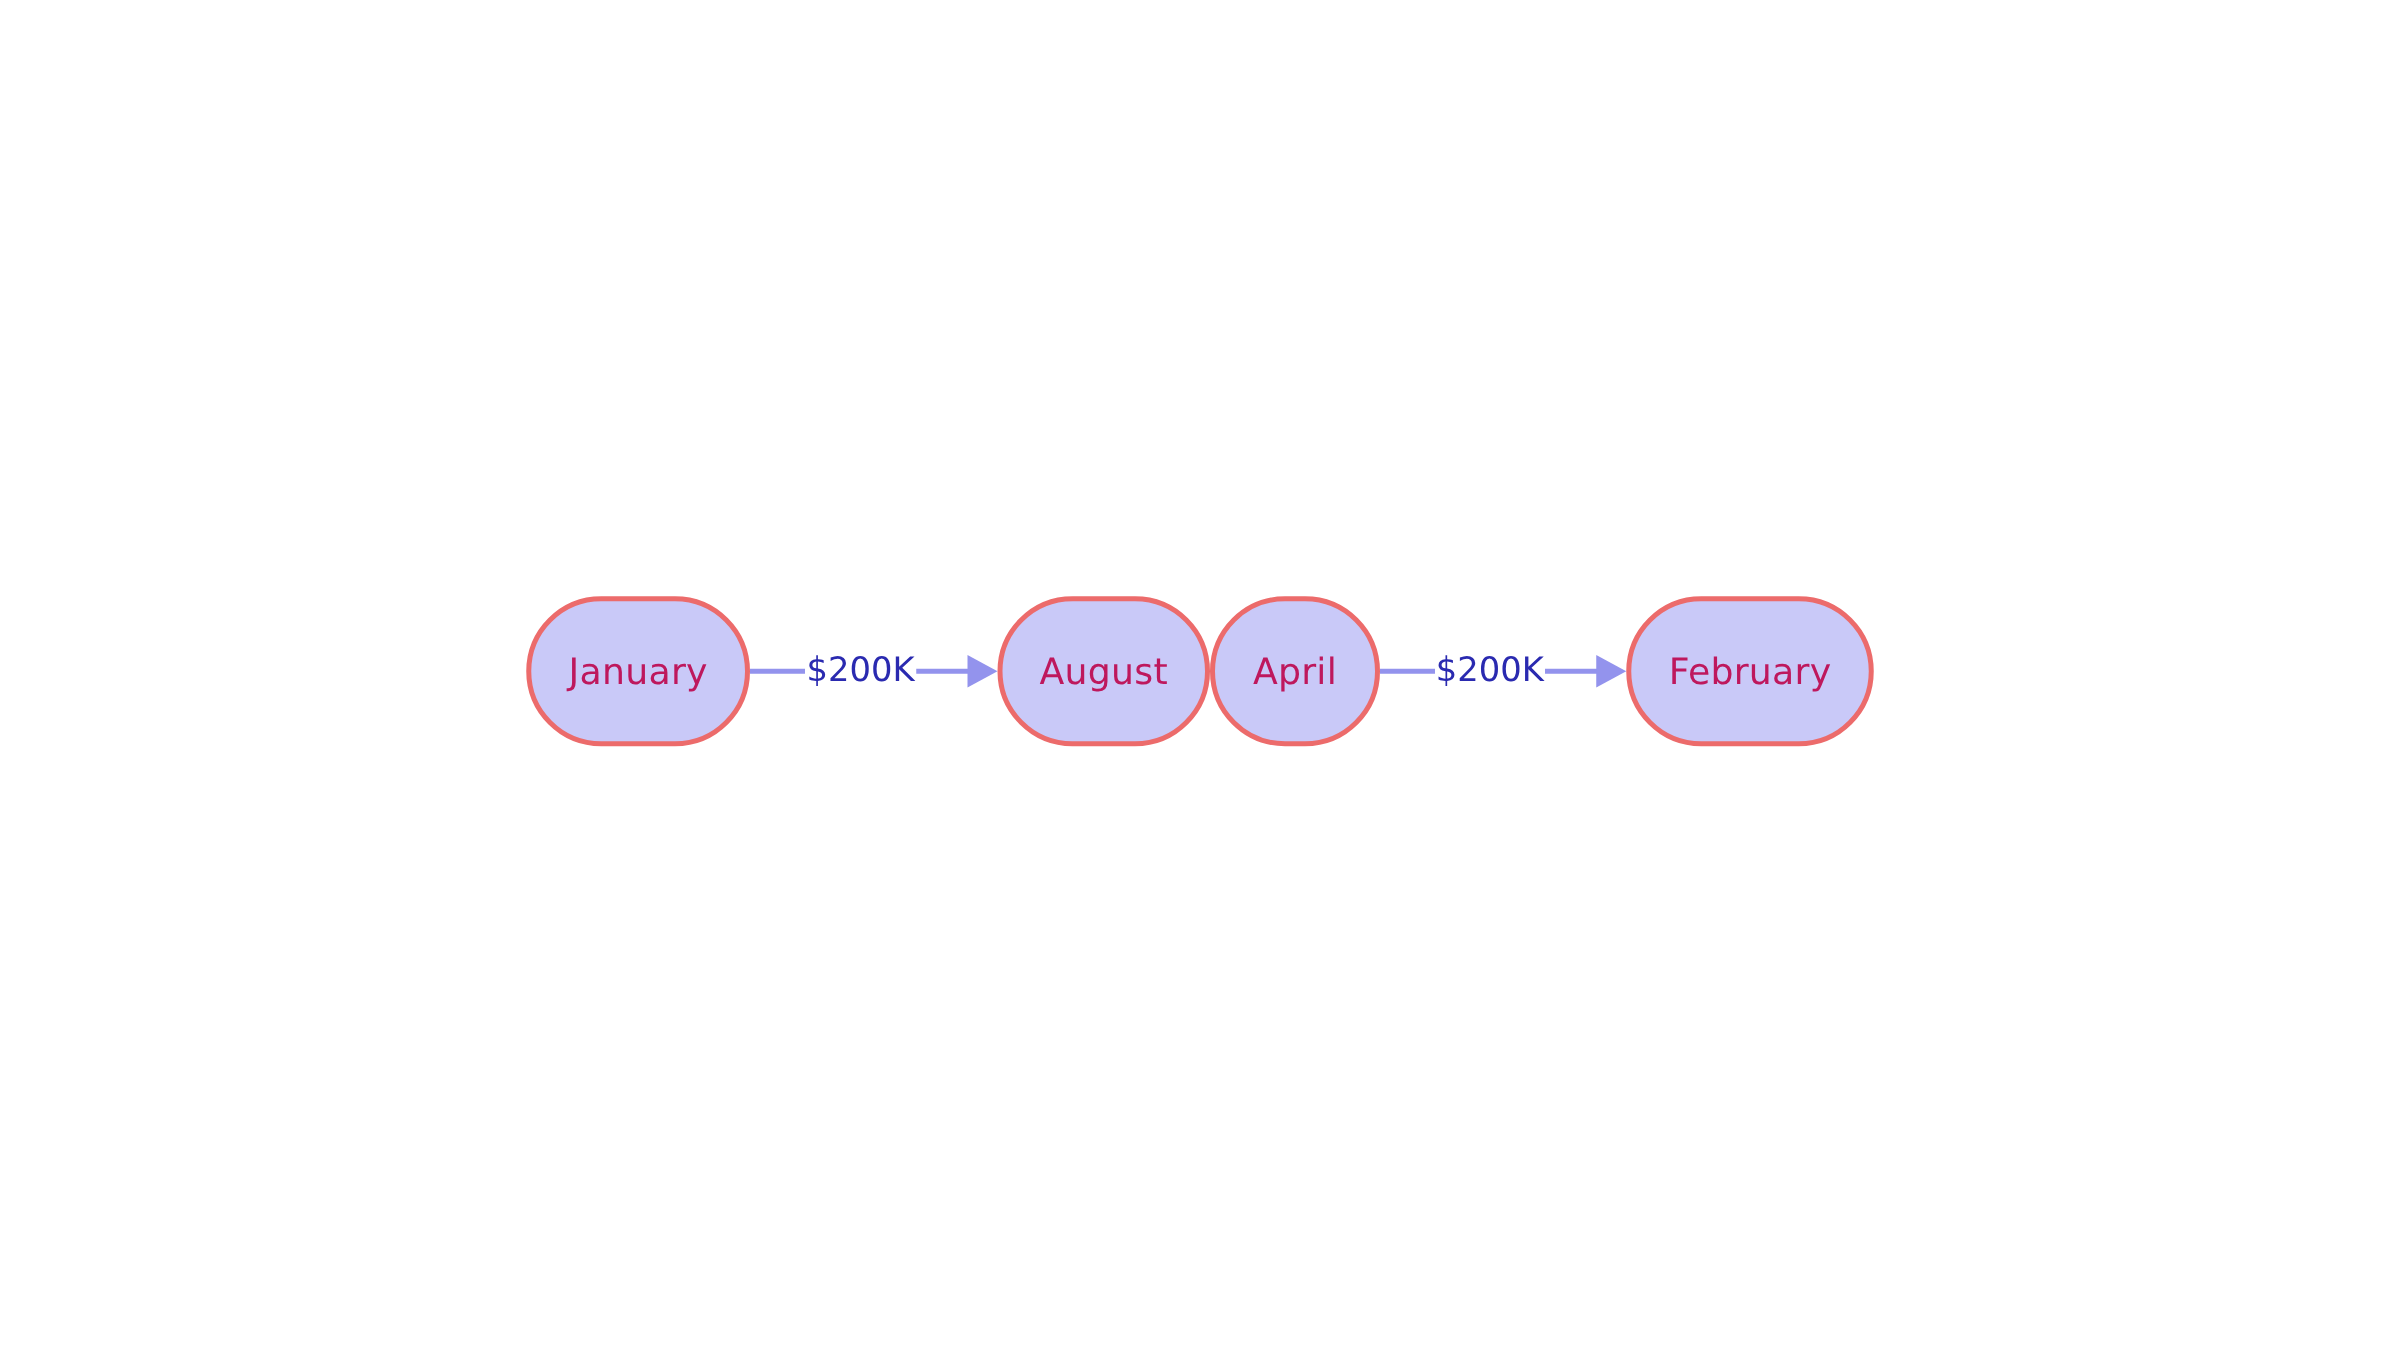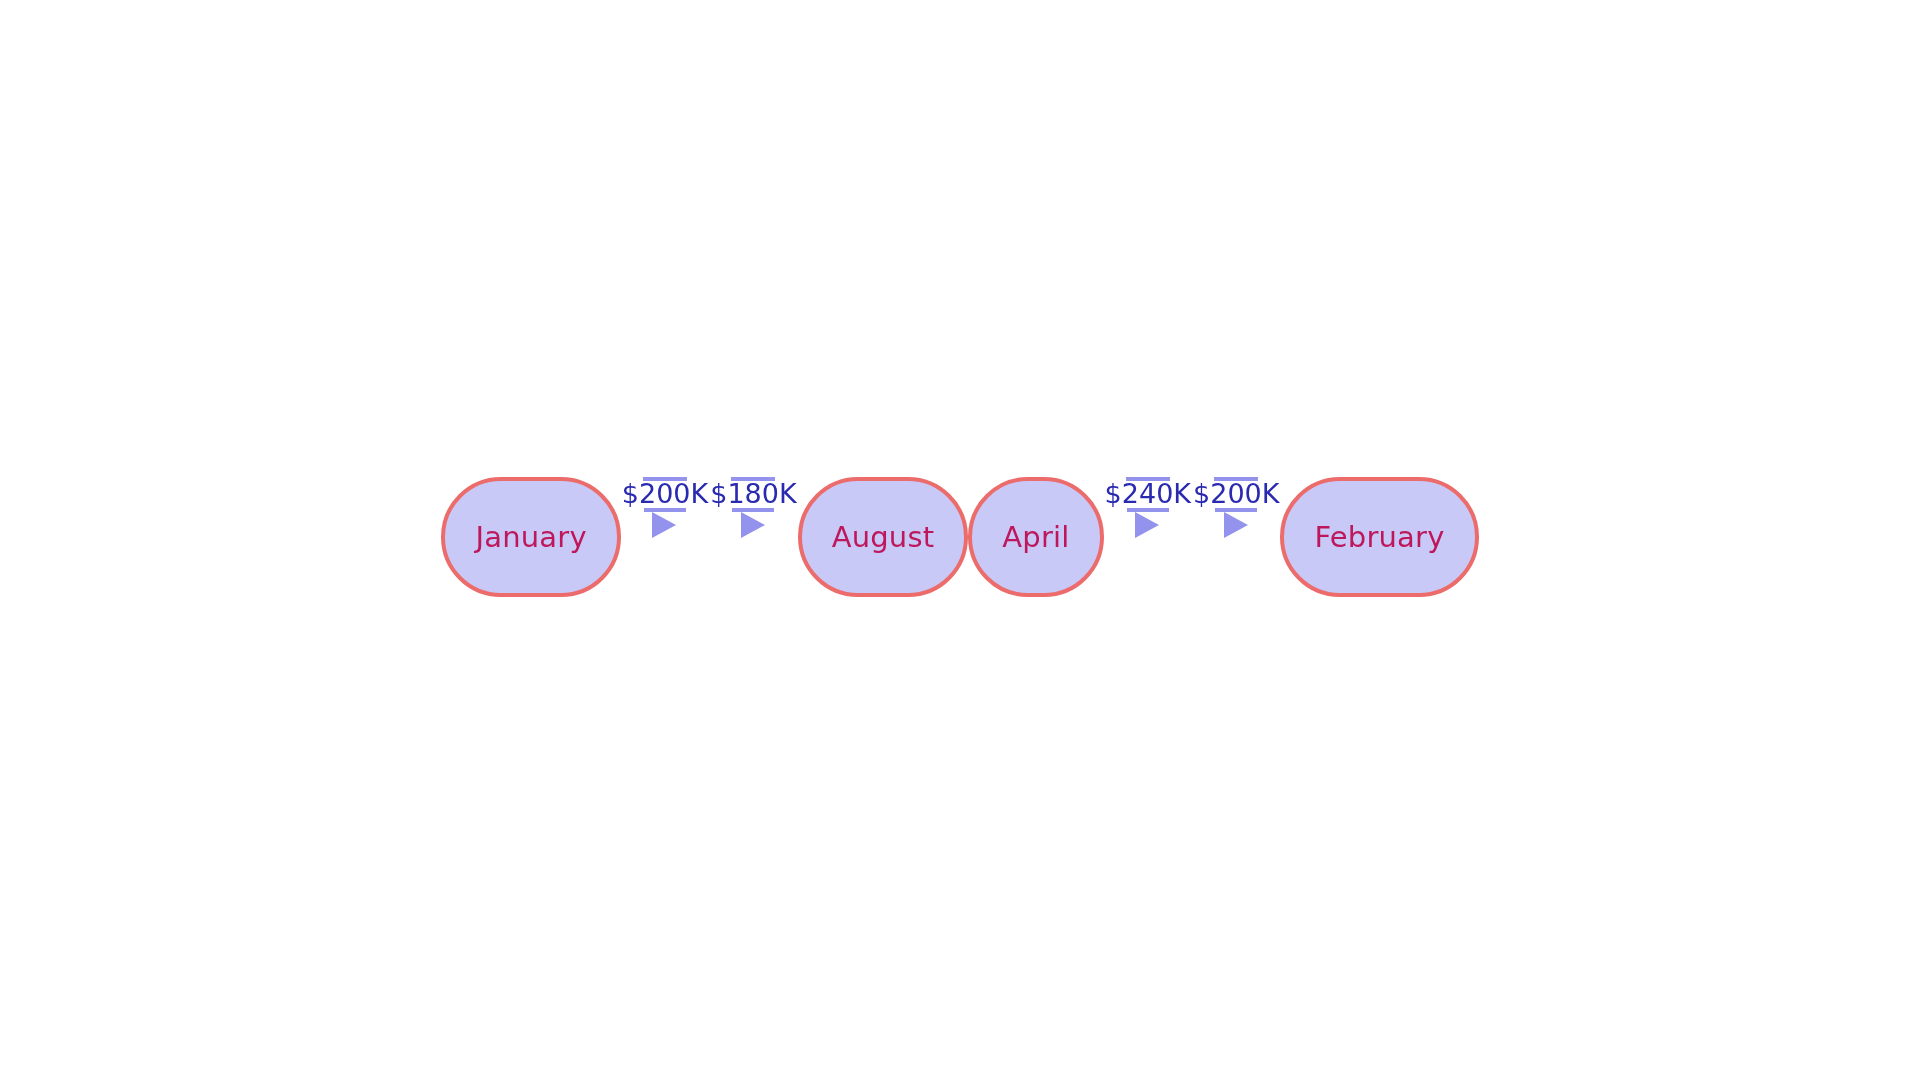--- a/index.html
+++ b/index.html
@@ -55,21 +55,21 @@
     white-space: nowrap;
     letter-spacing: 0.2px;
     padding: 0 30px;
   }
 
   
   .edge {
     flex: 0 0 auto;
     height: 120px;
     display: flex;
-    flex-direction: column;
+    flex-direction: row;
     align-items: center;
   }
 
   .edge-line {
     height: 4px;
     background: #9393ed;
     flex: 0 0 auto;
   }
   .edge-line.pre  { width: 44px; }
   .edge-line.post { width: 42px; }
@@ -106,42 +106,30 @@
     </div>
 
     <div class="edge">
       <span class="edge-line pre"></span>
       <span class="edge-label">$200K</span>
       <span class="edge-line post"></span>
       <span class="edge-arrow"></span>
     </div>
 
 
-    <div class="edge">
-      <span class="edge-line pre"></span>
-      <span class="edge-label">$180K</span>
-      <span class="edge-line post"></span>
-      <span class="edge-arrow"></span>
-    </div>
 
     <div class="node">
       <span class="node-label">August</span>
     </div>
 
 
     <div class="node">
       <span class="node-label">April</span>
     </div>
 
-    <div class="edge">
-      <span class="edge-line pre"></span>
-      <span class="edge-label">$240K</span>
-      <span class="edge-line post"></span>
-      <span class="edge-arrow"></span>
-    </div>
 
 
     <div class="edge">
       <span class="edge-line pre"></span>
       <span class="edge-label">$200K</span>
       <span class="edge-line post"></span>
       <span class="edge-arrow"></span>
     </div>
 
     <div class="node">

